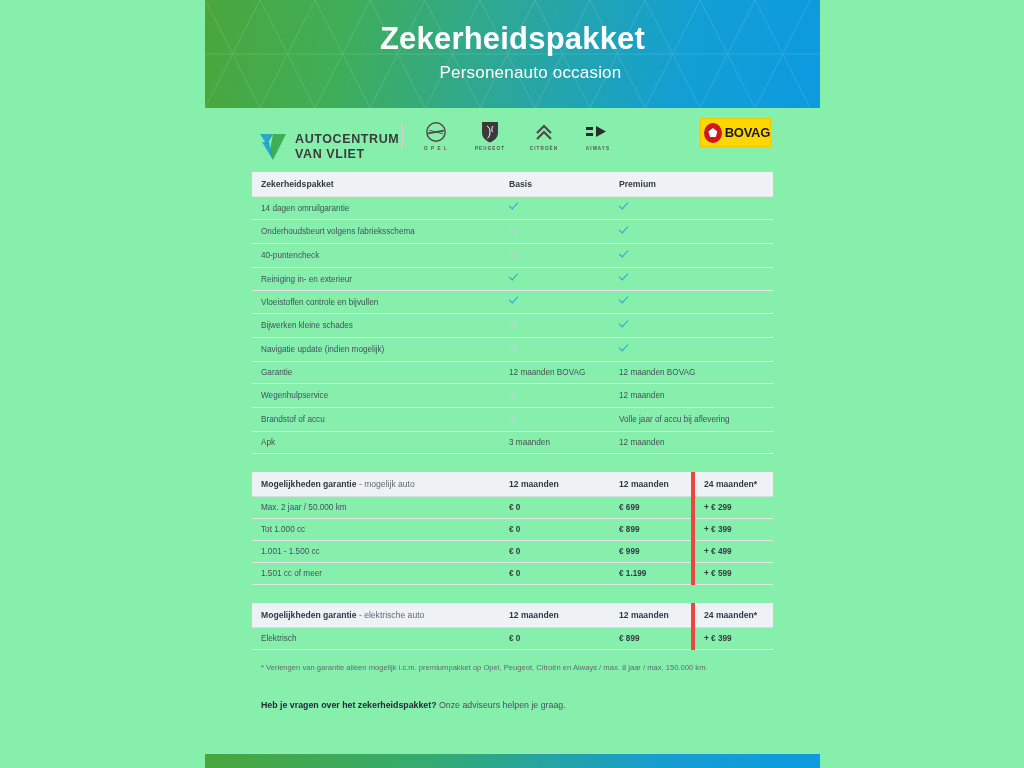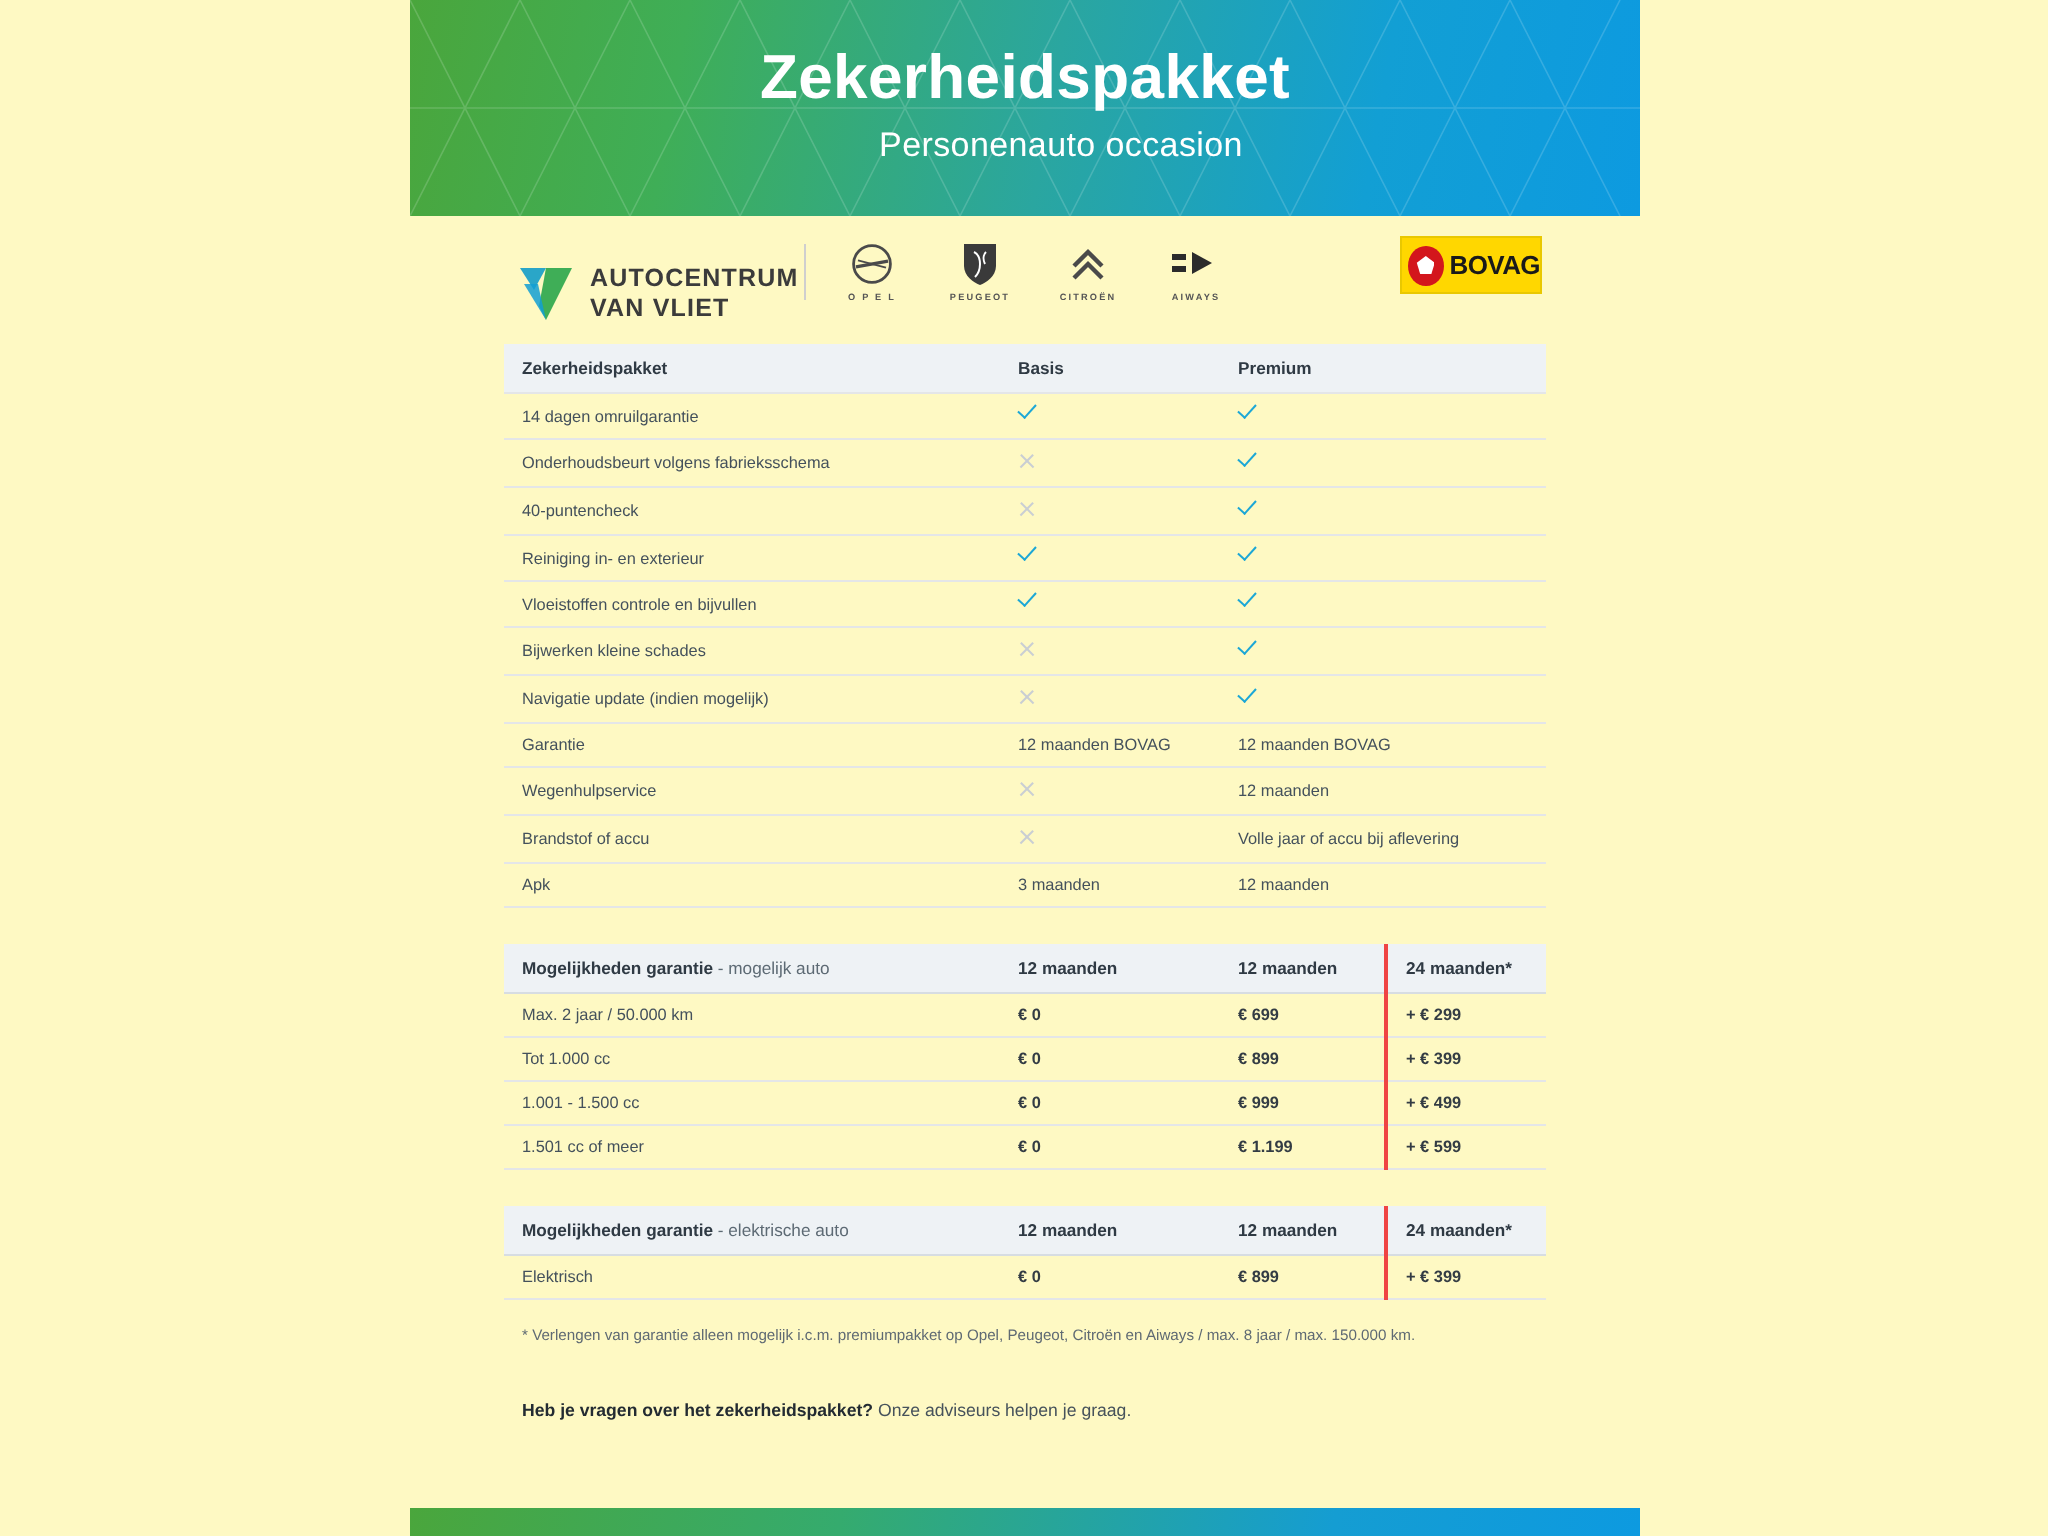--- a/index.html
+++ b/index.html
@@ -5,21 +5,21 @@
   * { box-sizing: border-box; margin: 0; padding: 0; }
   html, body {
     width: 1024px; height: 768px;
     background: #ffffff;
     font-family: "Liberation Sans", sans-serif;
     overflow: hidden;
   }
   .page {
     position: relative;
     width: 1024px; height: 768px;
-    background: #fef9c3;
+    background: #86efac;
   }
 
   
   .header {
     position: absolute;
     left: 205px; top: 0;
     width: 615px; height: 108px;
     background: linear-gradient(100deg, #4aa63c 0%, #3fae57 22%, #2aa6a0 52%, #129fd4 78%, #0d9ae0 100%);
     overflow: hidden;
   }
@@ -158,21 +158,21 @@
     border-bottom: 1px solid #d7dde2;
     font-size: 8.6px;
   }
   .tbl-gar th .muted { font-weight: normal; color: #5d6a74; }
   .tbl-gar td { border-bottom: 1px solid #e4e6e8; font-size: 8.2px; }
   .tbl-gar td.val { font-weight: bold; color: #333c44; }
   .g-col-1 { width: 248px; }
   .g-col-2 { width: 110px; }
   .g-col-3 { width: 83px; }
   .g-col-4 { width: 80px; }
-  th.sep-left, td.sep-left { border-left: 2px solid #ef4444; }
+  th.sep-left, td.sep-left { border-left: 4px solid #ef4444; }
 
   .footnote {
     margin-top: 12px;
     padding-left: 9px;
     font-size: 7.6px;
     color: #5f6a73;
     line-height: 1.55;
     width: 500px;
   }
   .cta {

